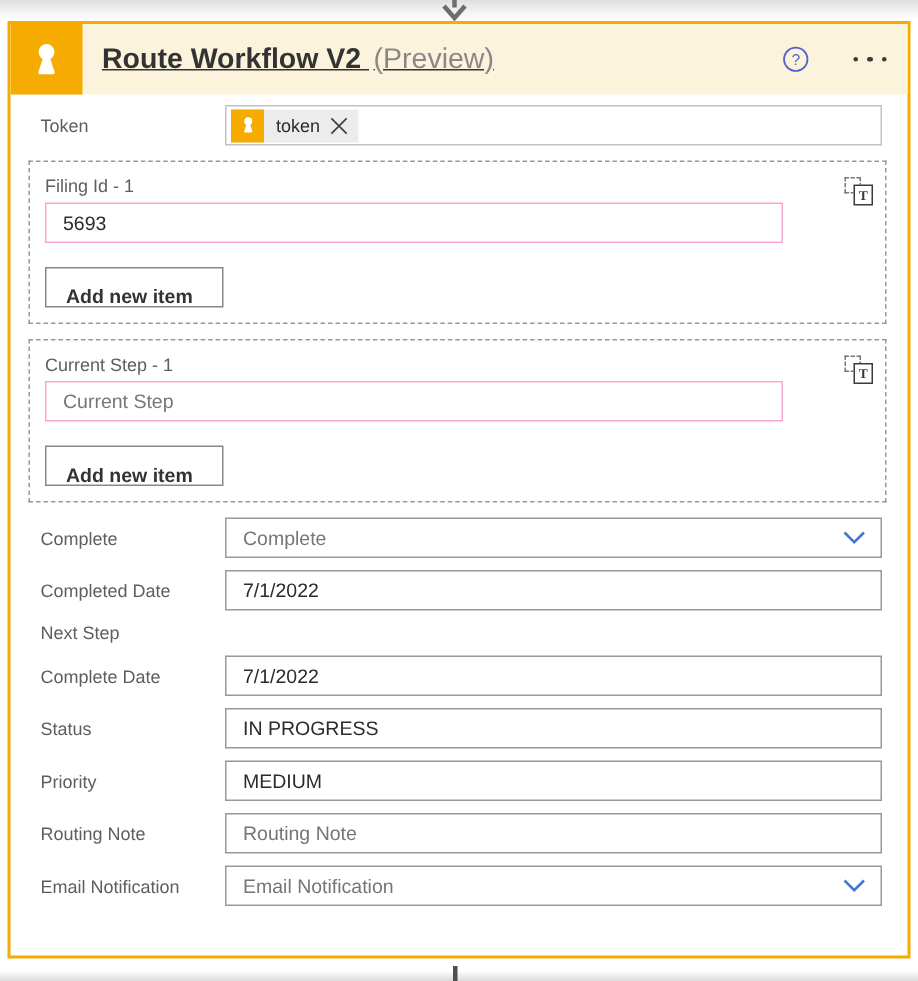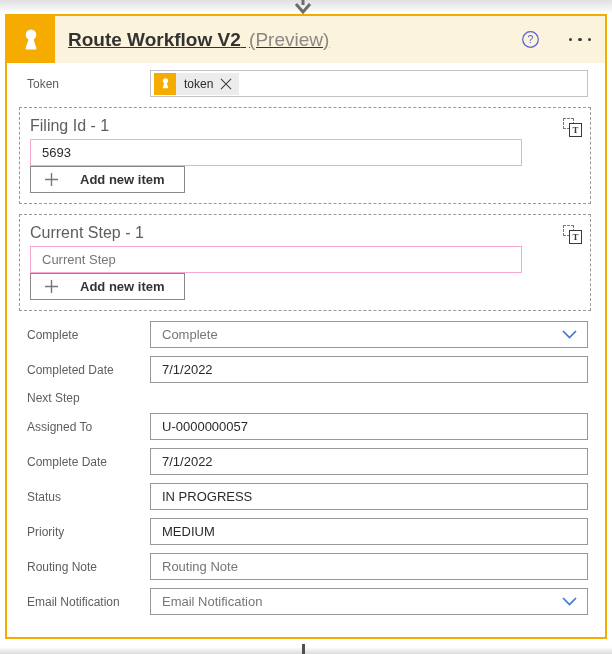--- a/index.html
+++ b/index.html
@@ -46,27 +46,27 @@
   .token-box { flex:1; height:27px; box-sizing:border-box; border:1px solid #c4c2c0;
     display:flex; align-items:center; padding:0 3px; cursor:text; }
   .chip { display:flex; align-items:center; height:22px; background:#ececec; cursor:default; }
   .chip-icon { width:22px; height:22px; background:var(--gold,#F5AB00);
     display:flex; align-items:center; justify-content:center; flex:0 0 auto; }
   .chip-text { padding:0 5px 0 8px; font-size:12px; color:#2b2b2b; }
   .chip-x { padding:0 7px 0 2px; display:flex; align-items:center; cursor:pointer; line-height:0; }
 
   .array-section { position:relative; border:1px dashed #9a9895;
     margin:10px -3px 10px -1px; padding:9px 10px 10px 10px; }
-  .section-label { font-size:16px; color:#5f5e5c; margin-bottom:4px; }
+  .section-label { font-size:12px; color:#5f5e5c; margin-bottom:4px; }
   input.section-field { width:492px; height:27px; box-sizing:border-box; border:1px solid #f9a8d4;
     padding:0 11px; font-size:13px; color:#2b2b2b; font-family:inherit; outline:none; background:#fff; }
   input.section-field::placeholder { color:#767676; opacity:1; }
-  .add-btn { margin-top:0; display:inline-flex; align-items:center; gap:21px;
+  .add-btn { margin-top:16px; display:inline-flex; align-items:center; gap:11px;
     border:1px solid #8a8886; background:#fff; height:27px; padding:0 19px 0 13px;
-    font-size:13px; font-weight:700; color:#333; font-family:inherit; cursor:pointer; }
+    font-size:13px; font-weight:700; color:#333; font-family:inherit; cursor:pointer;flex-direction:column; }
   .array-toggle { position:absolute; top:10px; right:8px; width:19px; height:19px; cursor:pointer; }
   .at-dash { position:absolute; left:0; top:0; width:11px; height:11px;
     border:1px dashed #7a7875; box-sizing:border-box; }
   .at-box { position:absolute; right:0; bottom:0; width:13px; height:14px; box-sizing:border-box;
     background:#fff; border:1.5px solid #3b3a39; display:flex; align-items:center; justify-content:center;
     font-family:"Liberation Serif", serif; font-weight:700; font-size:9px; color:#3b3a39; }
 
   .fields { margin-top:6px; }
 </style>
 </head>
@@ -190,27 +190,20 @@
             <div class="row-input-wrap">
               <input class="field" type="text" value="7/1/2022" placeholder="" style="">
               
             </div>
           </div>
 
           <div class="row">
             <div class="row-label">Next Step</div>
           </div>
 
-          <div class="row">
-            <div class="row-label">Assigned To</div>
-            <div class="row-input-wrap">
-              <input class="field" type="text" value="U-0000000057" placeholder="" style="">
-              
-            </div>
-          </div>
 
           <div class="row">
             <div class="row-label">Complete Date</div>
             <div class="row-input-wrap">
               <input class="field" type="text" value="7/1/2022" placeholder="" style="">
               
             </div>
           </div>
 
           <div class="row">

